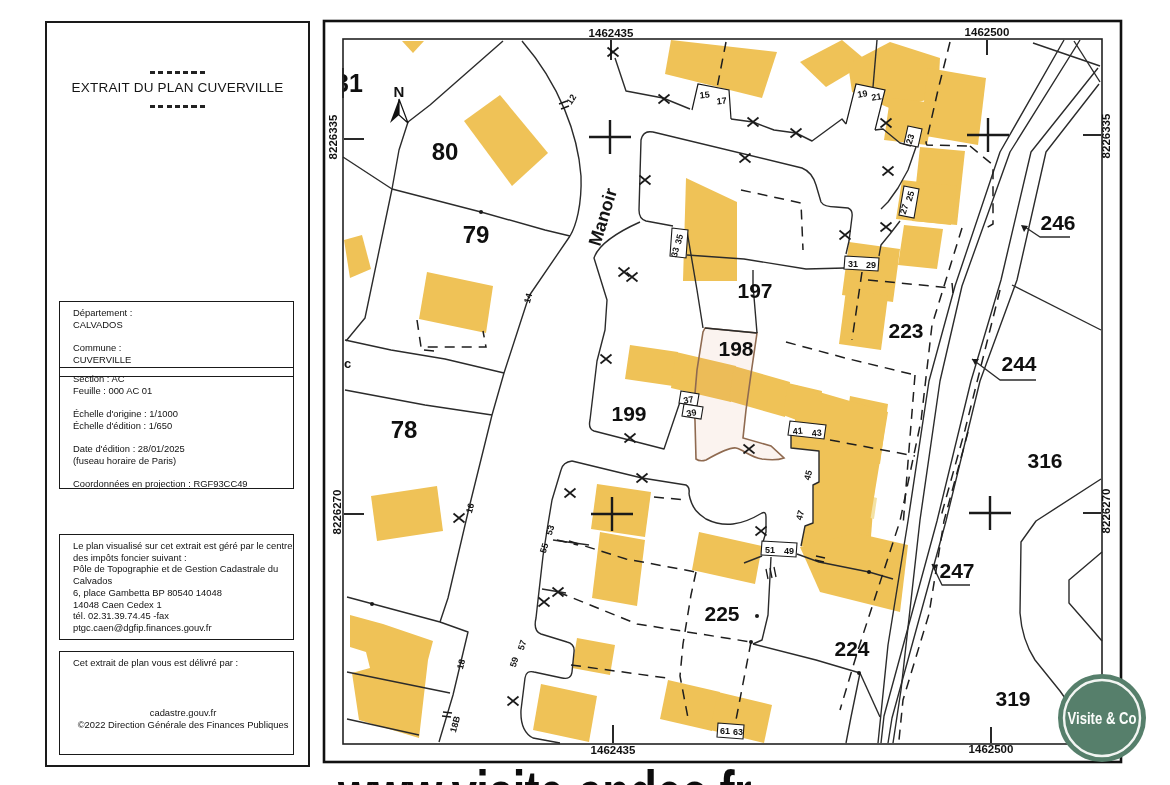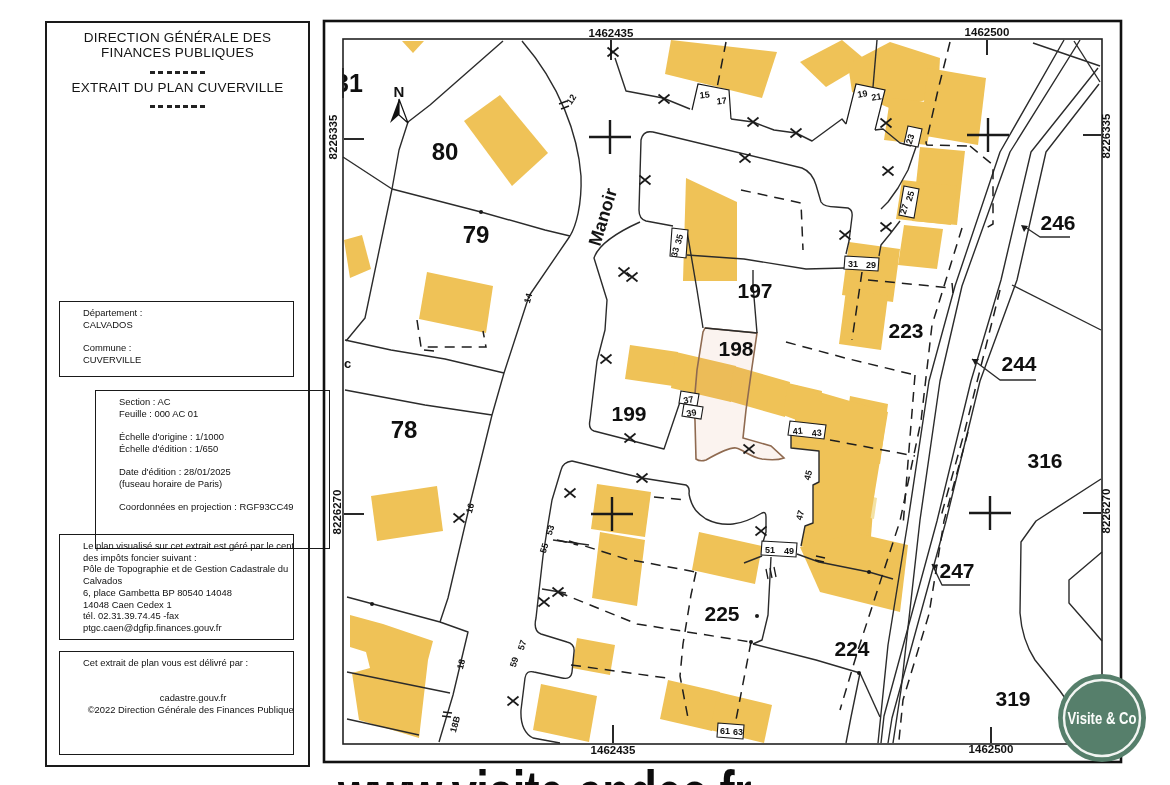--- a/index.html
+++ b/index.html
@@ -1,41 +1,40 @@
 <!DOCTYPE html>
 <html><head>
 <meta charset="utf-8">
 <style>
   html,body{margin:0;padding:0;width:1170px;height:785px;overflow:hidden;background:#fff;
     font-family:"Liberation Sans",sans-serif;}
   .abs{position:absolute;}
   #panel{left:45px;top:21px;width:261px;height:742px;border:2px solid #1a1a1a;}
-  .pbox{position:absolute;border:1.6px solid #1a1a1a;left:12px;width:235px;font-size:9.4px;color:#111;line-height:11.7px;padding:5px 0 0 23px;box-sizing:border-box;white-space:nowrap;overflow:hidden;}
+  .pbox{position:absolute;border:1.6px solid #1a1a1a;left:12px;width:235px;font-size:9.4px;color:#111;line-height:11.7px;padding:5px 0 0 13px;box-sizing:border-box;white-space:nowrap;overflow:hidden;}
   .ptitle{position:absolute;width:100%;text-align:center;font-size:13.5px;color:#151515;letter-spacing:.2px;}
   .pdash{position:absolute;left:103px;width:58px;height:2.5px;background:repeating-linear-gradient(90deg,#222 0 5px,rgba(0,0,0,0) 5px 8.3px);}
   #wwwtext{left:338px;top:757px;font-size:64px;font-weight:bold;color:#0c0c0c;letter-spacing:-1px;white-space:nowrap;transform:scaleX(0.708);transform-origin:0 0;}
 </style>
 </head>
 <body>
 
 <div id="panel" class="abs">
 
-  <div class="ptitle" style="top:7px;">DIRECTION GÉNÉRALE DES<br>FINANCES PUBLIQUES</div>
   <div class="pdash" style="top:48px;"></div>
 
   <div class="ptitle" style="top:57px;">EXTRAIT DU PLAN CUVERVILLE</div>
   <div class="pdash" style="top:82px;"></div>
 
   <div class="pbox" style="top:278px;height:76px;">Département :<br>CALVADOS<br><br>Commune :<br>CUVERVILLE</div>
 
-  <div class="pbox" style="top:367px;height:159px;margin-left:36px;">Section : AC<br>Feuille : 000 AC 01<br><br>Échelle d'origine : 1/1000<br>Échelle d'édition : 1/650<br><br>Date d'édition : 28/01/2025<br>(fuseau horaire de Paris)<br><br>Coordonnées en projection : RGF93CC49</div>
+  <div class="pbox" style="top:344px;height:122px;">Section : AC<br>Feuille : 000 AC 01<br><br>Échelle d'origine : 1/1000<br>Échelle d'édition : 1/650<br><br>Date d'édition : 28/01/2025<br>(fuseau horaire de Paris)<br><br>Coordonnées en projection : RGF93CC49</div>
 
   <div class="pbox" style="top:511px;height:106px;">Le plan visualisé sur cet extrait est géré par le centre<br>des impôts foncier suivant :<br>Pôle de Topographie et de Gestion Cadastrale du<br>Calvados<br>6, place Gambetta BP 80540 14048<br>14048 Caen Cedex 1<br>tél. 02.31.39.74.45 -fax<br>ptgc.caen@dgfip.finances.gouv.fr</div>
 
-  <div class="pbox" style="top:628px;height:104px;">Cet extrait de plan vous est délivré par :<br><br><br><div style="text-align:center;width:220px;">cadastre.gouv.fr<br>©2022 Direction Générale des Finances Publiques</div></div>
+  <div class="pbox" style="top:628px;height:104px;">Cet extrait de plan vous est délivré par :<br><br><br><div style="text-align:center;width:220px;margin-top:15px;">cadastre.gouv.fr<br>©2022 Direction Générale des Finances Publiques</div></div>
 </div>
 
 <div id="wwwtext" class="abs">www.visite-andco.fr</div>
 
 <svg class="abs" style="left:0;top:0" width="1170" height="785" viewBox="0 0 1170 785">
 <defs>
 <g id="xm" stroke="#1a1a1a" stroke-width="1.7" fill="none">
   <path d="M-5.5,-4.5 L5.5,4.5 M-5.5,4.5 L5.5,-4.5"></path>
 </g>
 <g id="cross" stroke="#1a1a1a" stroke-width="2.4" fill="none">

